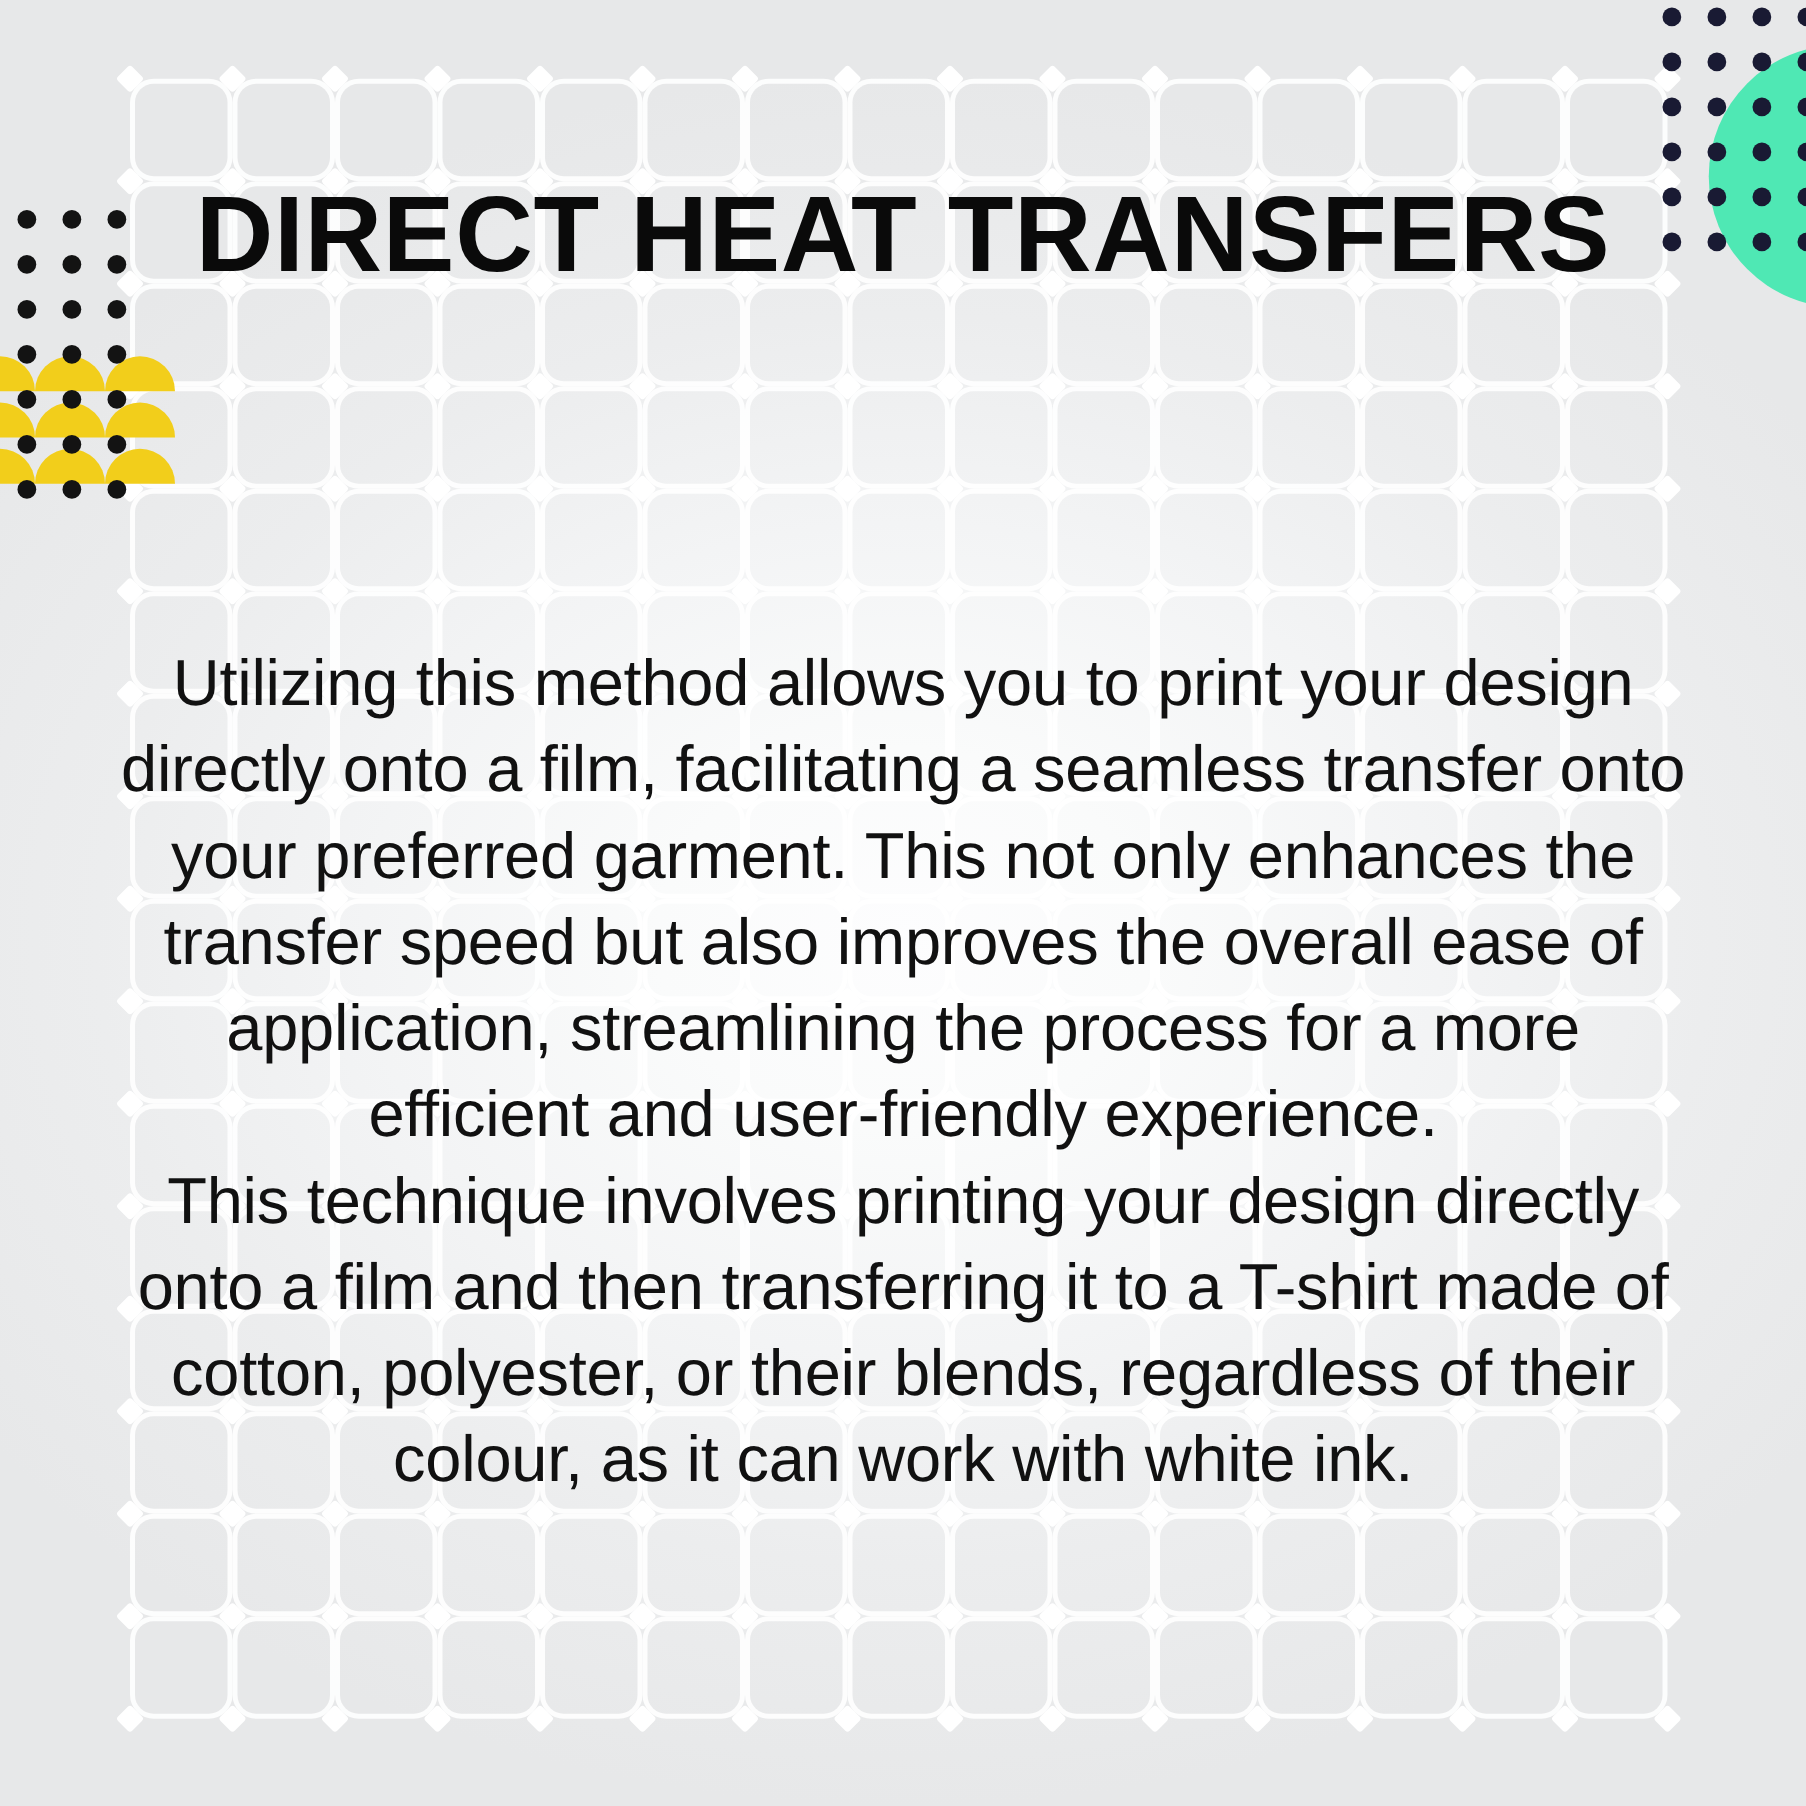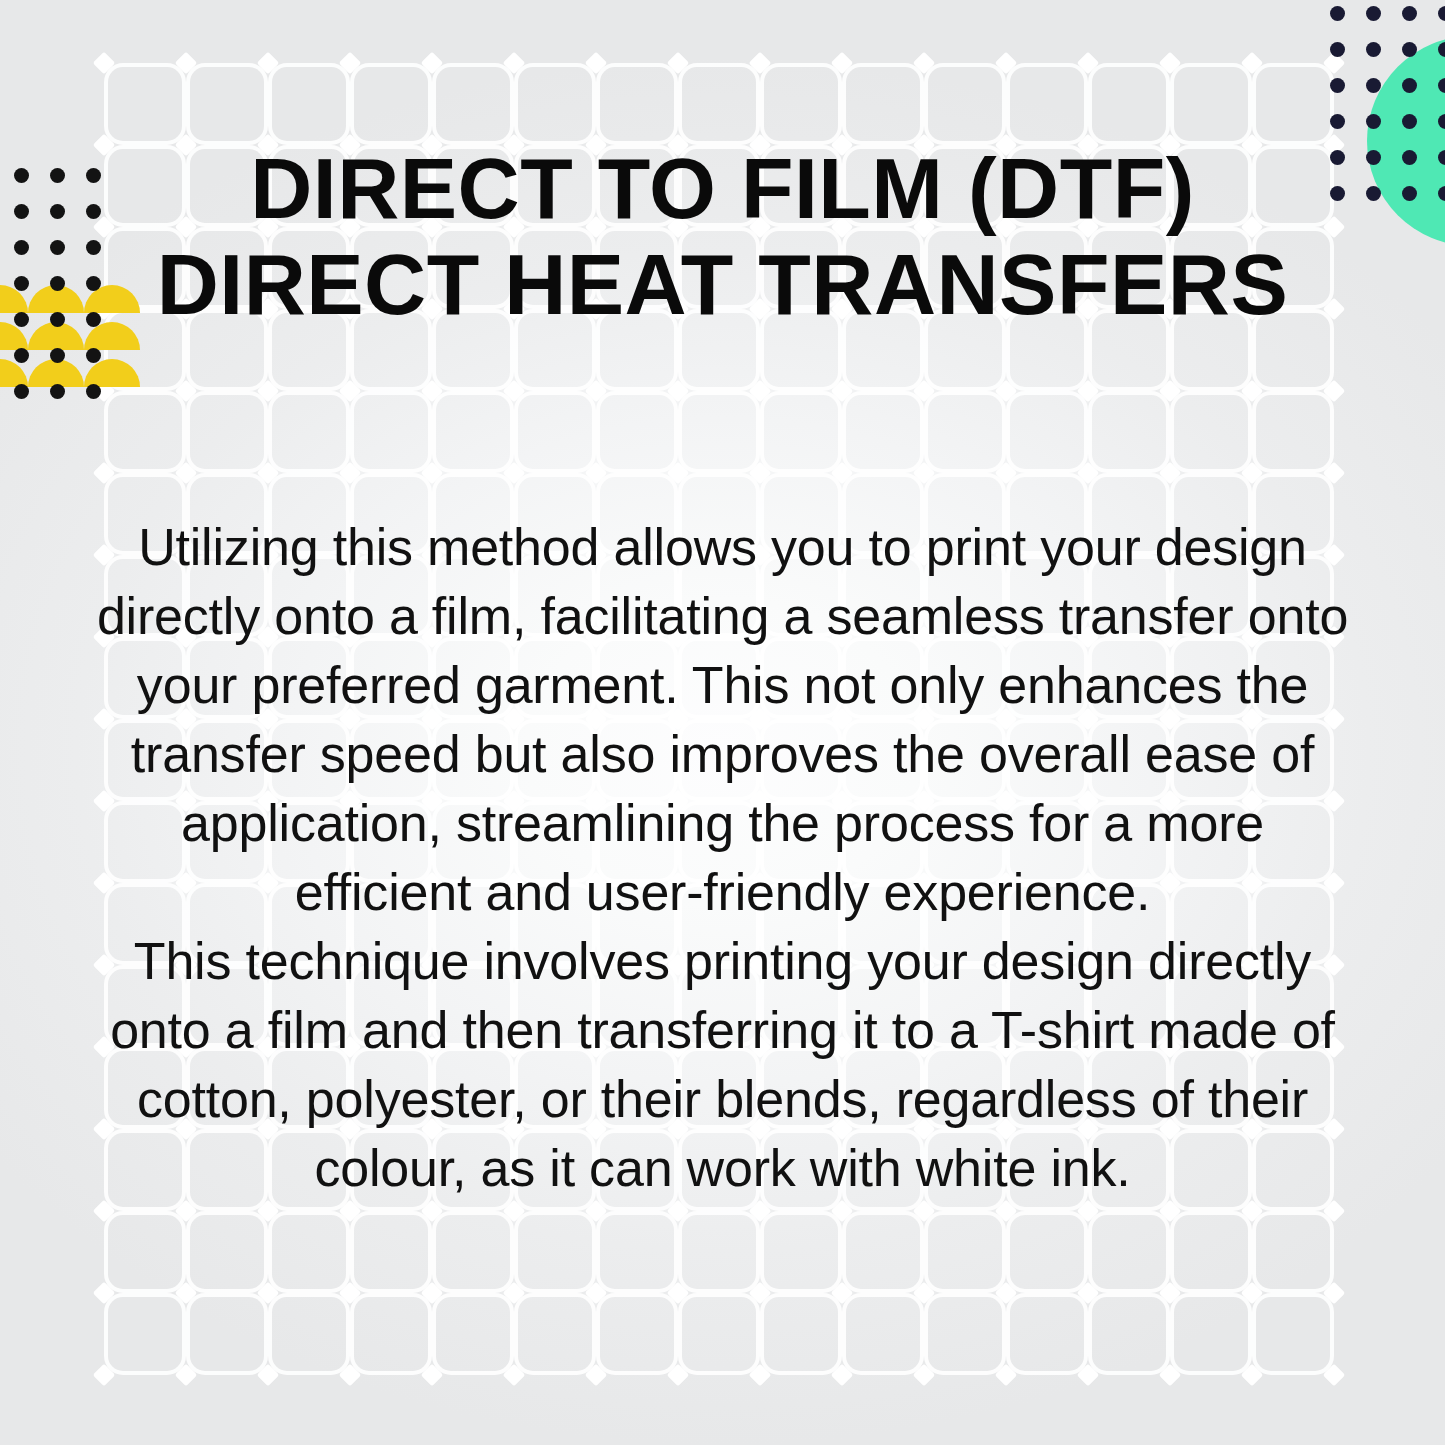--- a/index.html
+++ b/index.html
@@ -709,21 +709,20 @@
       <div class="dot" style="left: 50px; top: 348px;"></div>
       <div class="dot" style="left: 86px; top: 348px;"></div>
       <div class="dot" style="left: 14px; top: 384px;"></div>
       <div class="dot" style="left: 50px; top: 384px;"></div>
       <div class="dot" style="left: 86px; top: 384px;"></div>
     </div>
 
   <div id="content">
 
     <div id="title-block">
-      <span class="title-line">DIRECT TO FILM (DTF)</span>
       <span class="title-line">DIRECT HEAT TRANSFERS</span>
     </div>
 
     <div id="body-block">
       <p class="body-para" id="para-2">Utilizing this method allows you to print your design directly onto a film, facilitating a seamless transfer onto your preferred garment. This not only enhances the transfer speed but also improves the overall ease of application, streamlining the process for a more efficient and user-friendly experience.</p>
       <p class="body-para" id="para-1">This technique involves printing your design directly onto a film and then transferring it to a T-shirt made of cotton, polyester, or their blends, regardless of their colour, as it can work with white ink.</p>
     </div>
 
   </div>
 </div>

